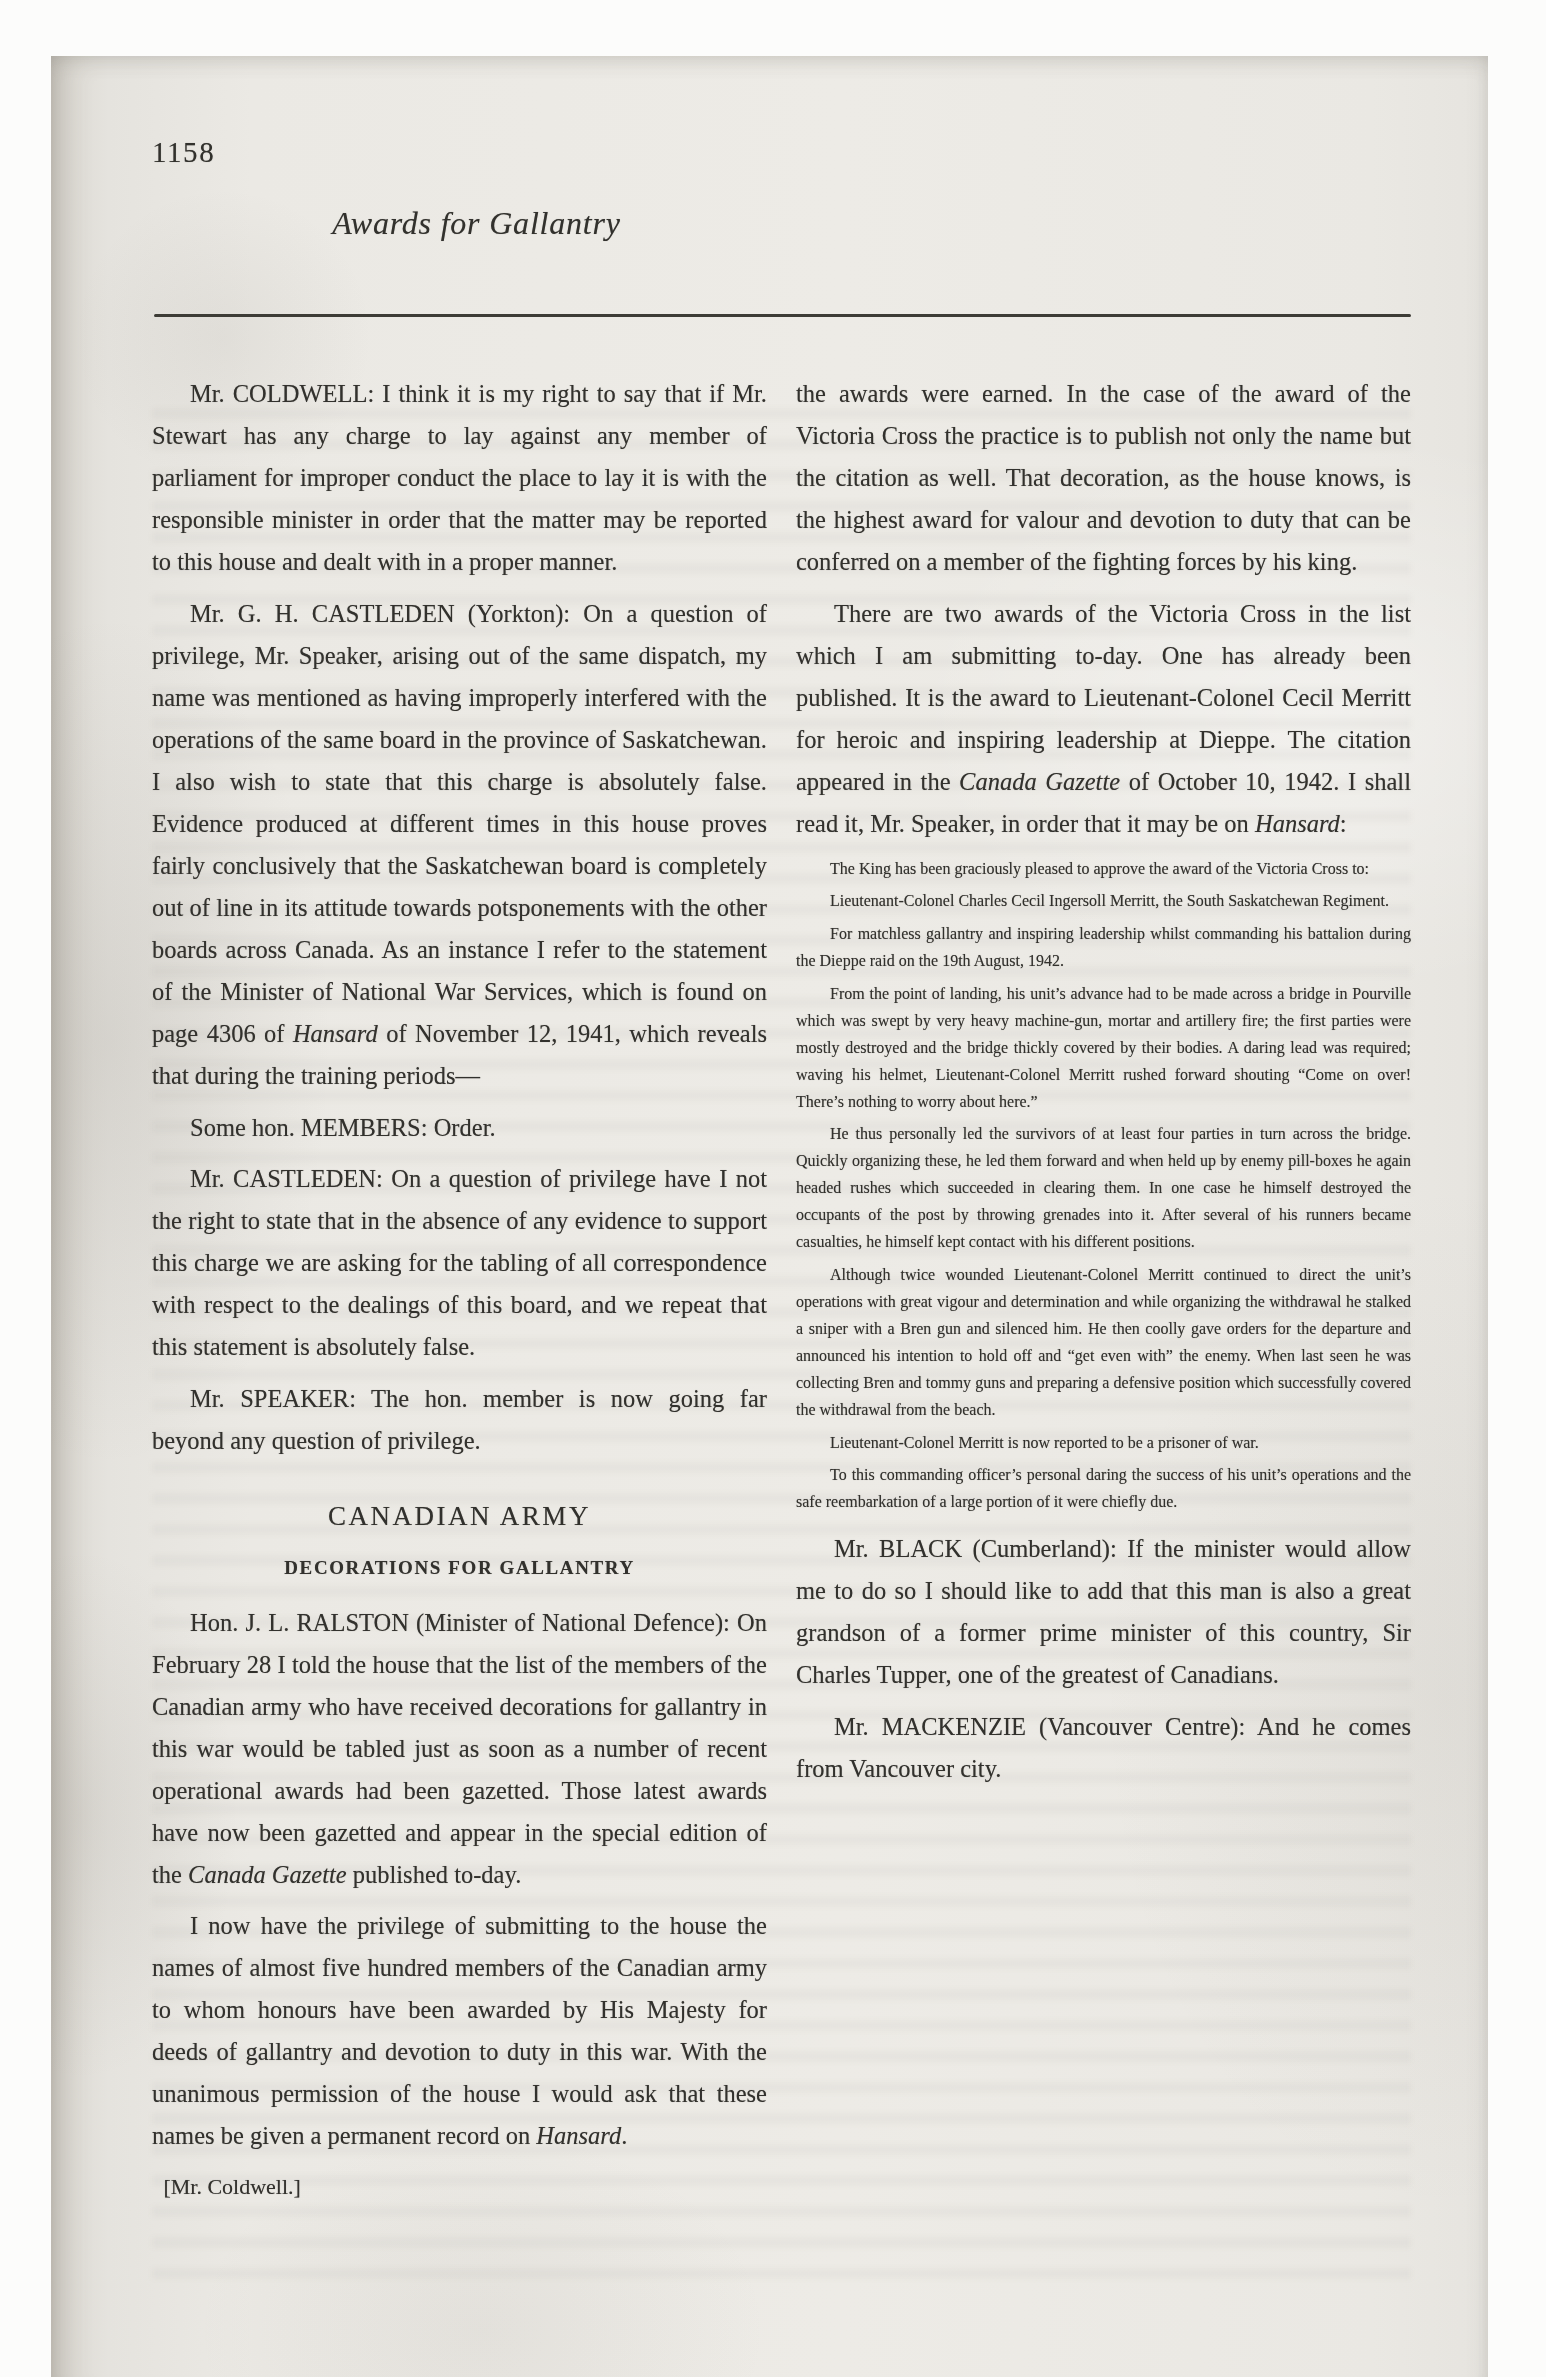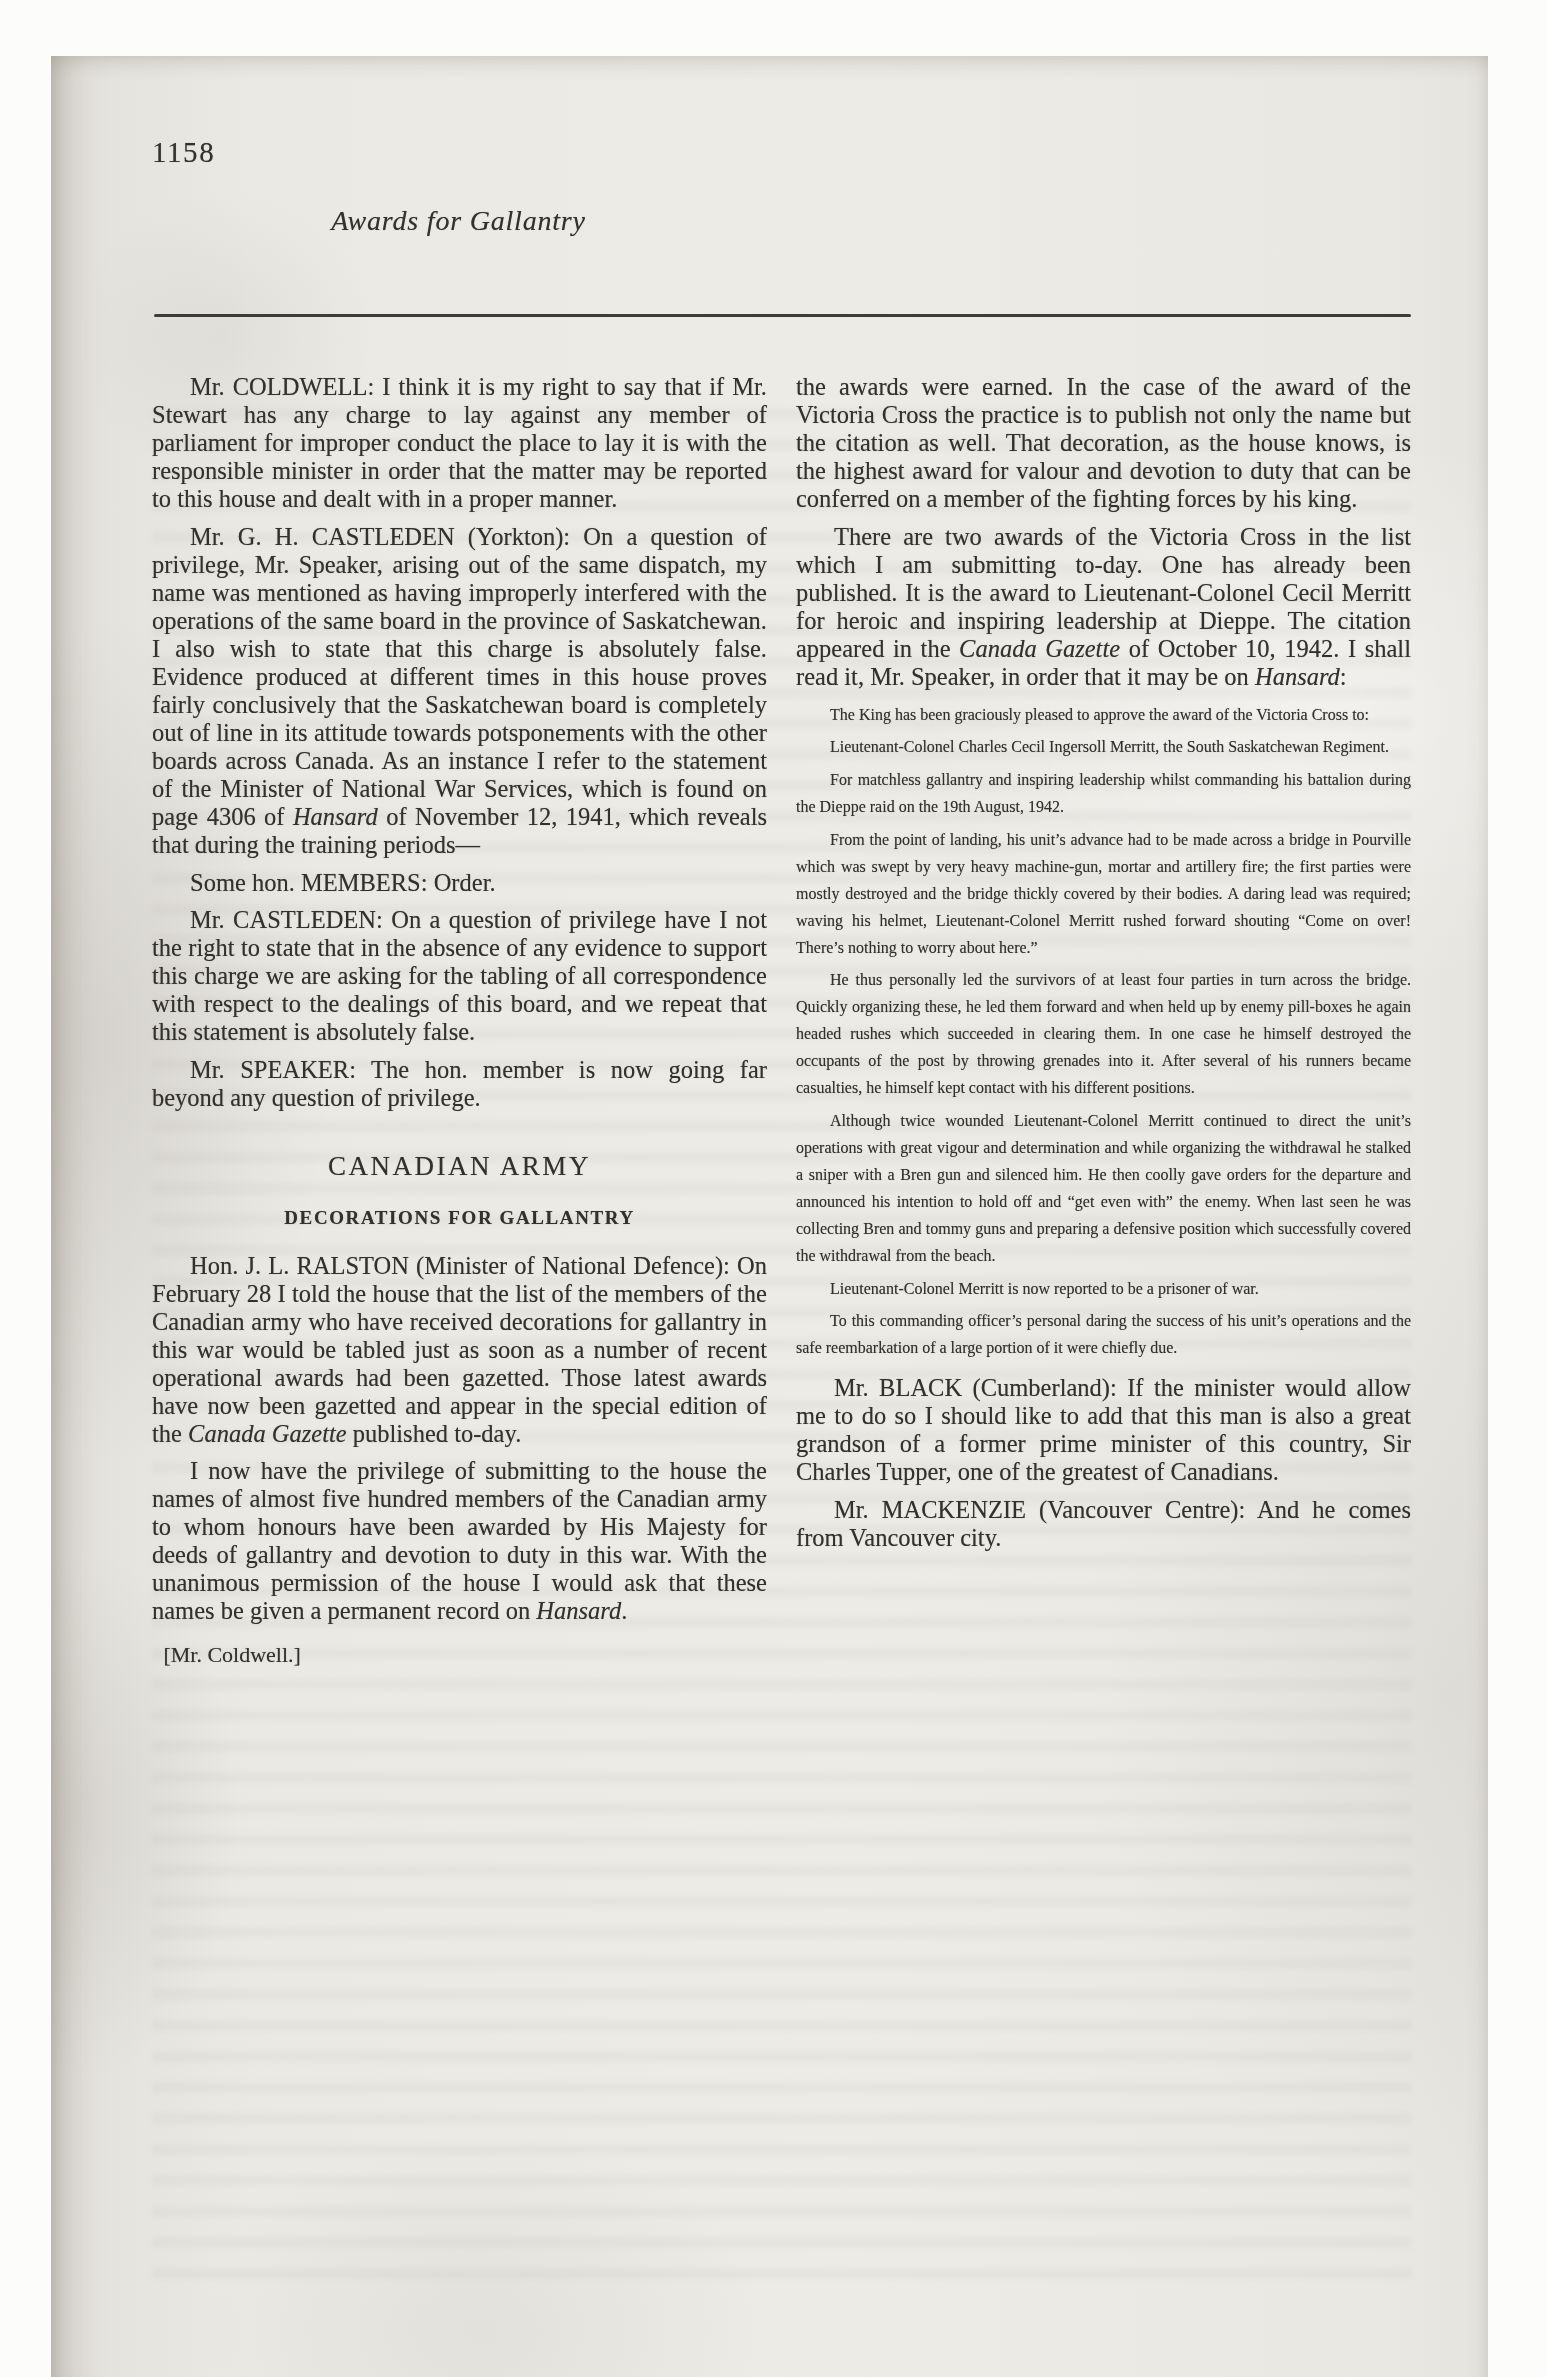--- a/index.html
+++ b/index.html
@@ -46,36 +46,36 @@
   }
   .pagenum {
     position: absolute; top: 80px; left: 101px;
     font-size: 29px; letter-spacing: 1.6px;
   }
   .running {
     position: absolute; top: 78px; left: 0; width: 100%;
     text-align: center; font-size: 29px; letter-spacing: 2.5px;
   }
   .topic {
-    position: absolute; top: 149px; left: 100px; width: 615px;
-    text-align: center; font-style: italic; font-size: 28px; letter-spacing: 0.8px;
+    position: absolute; top: 149px; left: 118px; width: 615px;
+    text-align: center; font-style: italic; font-size: 32px; letter-spacing: 0.8px;
   }
   .rule {
     position: absolute; top: 258px; left: 103px; width: 1257px; height: 0;
     border-top: 3.3px solid #3d3c36;
     border-radius: 1.6px;
   }
   .columns {
     position: absolute; top: 317px; left: 101px; width: 1259px;
     display: flex; gap: 29px;
   }
   .col { width: 615px; }
 
   p.speech {
-    font-size: 24.5px; line-height: 28px;
+    font-size: 24.5px; line-height: 42px;
     text-align: justify; text-indent: 38px;
     margin: 0 0 9.8px 0;
   }
   p.speech.noindent { text-indent: 0; }
 
   h2.army {
     text-align: center; font-weight: normal;
     font-size: 27px; letter-spacing: 2.5px;
     margin: 39px 0 6.5px 0;
   }

